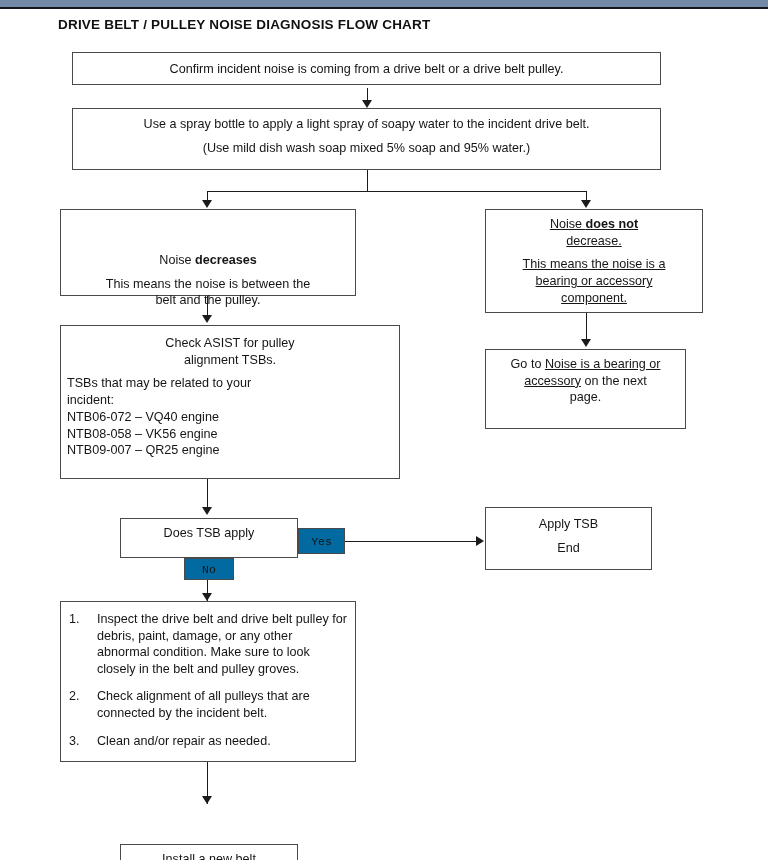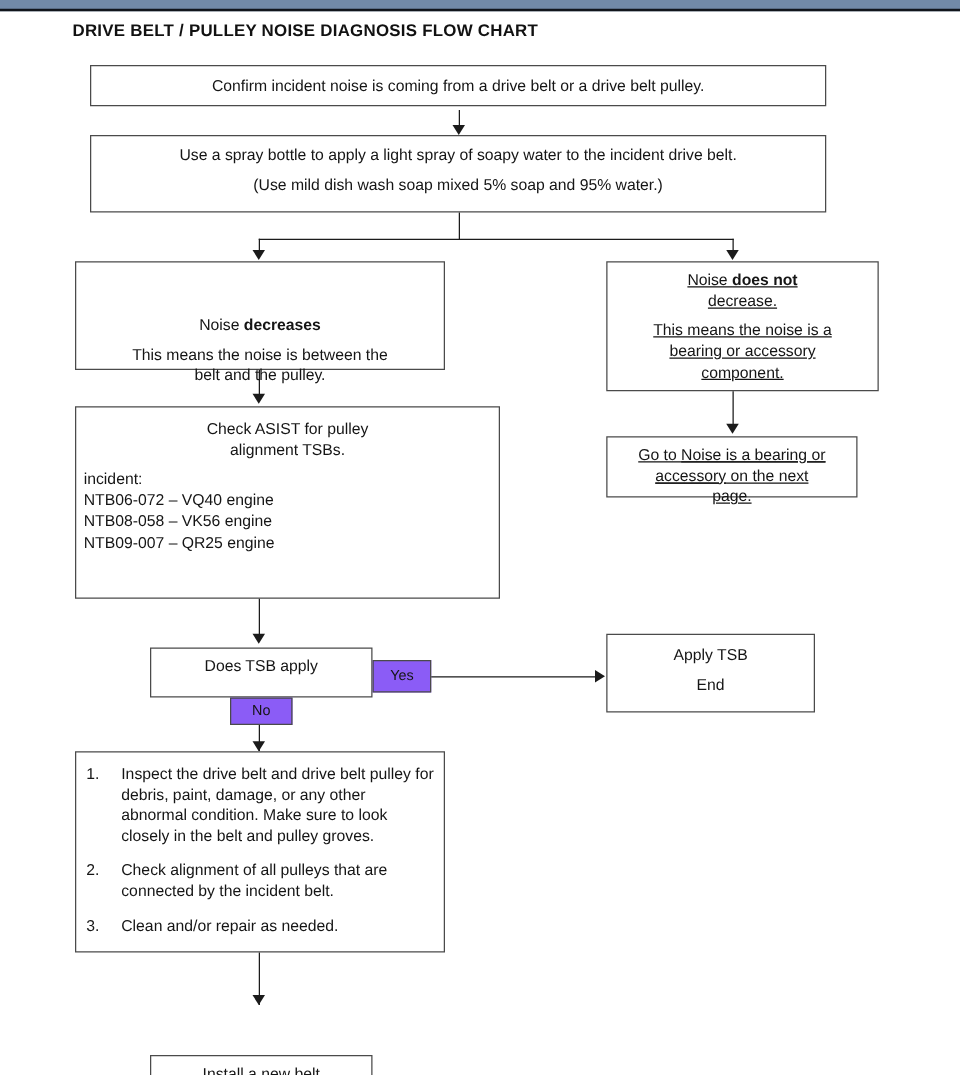--- a/index.html
+++ b/index.html
@@ -62,26 +62,27 @@
   .b      { font-weight: bold; }
   .u      { text-decoration: underline; }
 
   .gap-sm { height: 7px; }
 
   
   .chip {
     position: absolute;
     box-sizing: border-box;
     border: 1.4px solid #4a4a4a;
-    background: #8b5cf6;
+    background: #0369a1;
     font-size: 11.5px;
     color: #151515;
     display: flex;
     align-items: center;
     justify-content: center;
+    font-family: Liberation Mono, monospace;
   }
 
   
   .vline {
     position: absolute;
     width: 0;
     border-left: 1.6px solid #1b1b1b;
   }
   .hline {
     position: absolute;
@@ -179,37 +180,38 @@
       <div class="gap-sm"></div>
       <div>This means the noise is a</div>
       <div>bearing or accessory</div>
       <div>component.</div>
     </div>
   </div>
 
   <div class="vline" style="left:586px; top:313px; height:28px;"></div>
   <div class="arrow-down" style="left:581px; top:339px;"></div>
 
-  <div class="box" style="left:485px; top:349px; width:201px; height:49px;text-decoration:underline;">
+  <div class="box" style="left:485px; top:349px; width:201px; height:80px;">
     <div class="pad center" style="padding-top:6px;">
       <div>
         <span>Go to </span><span class="u">Noise is a bearing or</span>
       </div>
       <div>
         <span class="u">accessory</span><span> on the next</span>
       </div>
       <div>page.</div>
     </div>
   </div>
 
   <div class="box" style="left:60px; top:325px; width:340px; height:154px;">
     <div class="pad" style="padding-top:9px;">
       <div class="center">Check ASIST for pulley</div>
       <div class="center">alignment TSBs.</div>
       <div class="gap-sm"></div>
+      <div class="left" style="margin-left:-3px;">TSBs that may be related to your</div>
       <div class="left" style="margin-left:-3px;">incident:</div>
       <div class="left" style="margin-left:-3px;">NTB06-072 – VQ40 engine</div>
       <div class="left" style="margin-left:-3px;">NTB08-058 – VK56 engine</div>
       <div class="left" style="margin-left:-3px;">NTB09-007 – QR25 engine</div>
     </div>
   </div>
 
   <div class="vline" style="left:207px; top:479px; height:30px;"></div>
   <div class="arrow-down" style="left:202px; top:507px;"></div>
 

